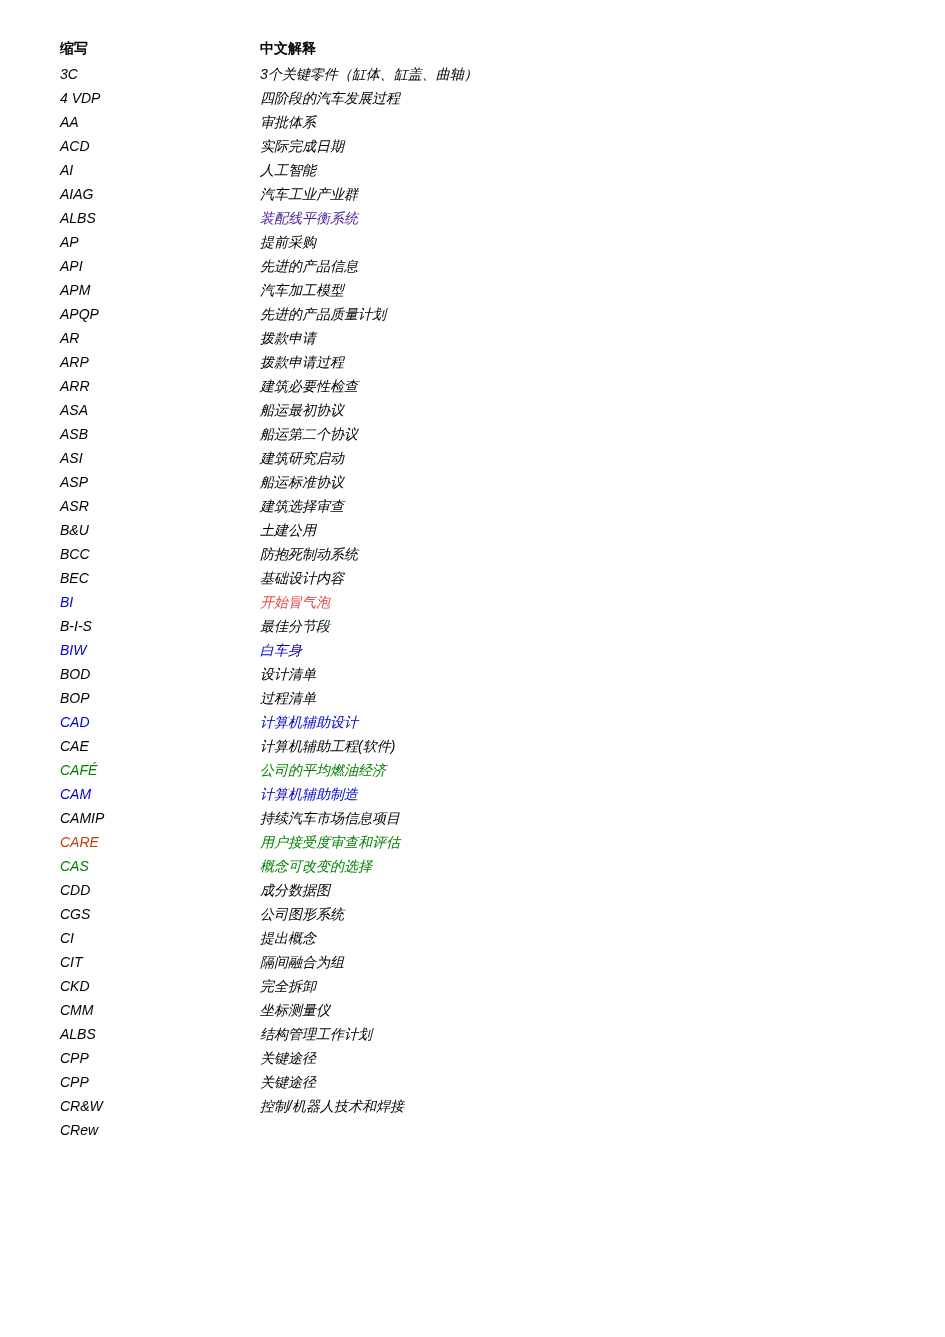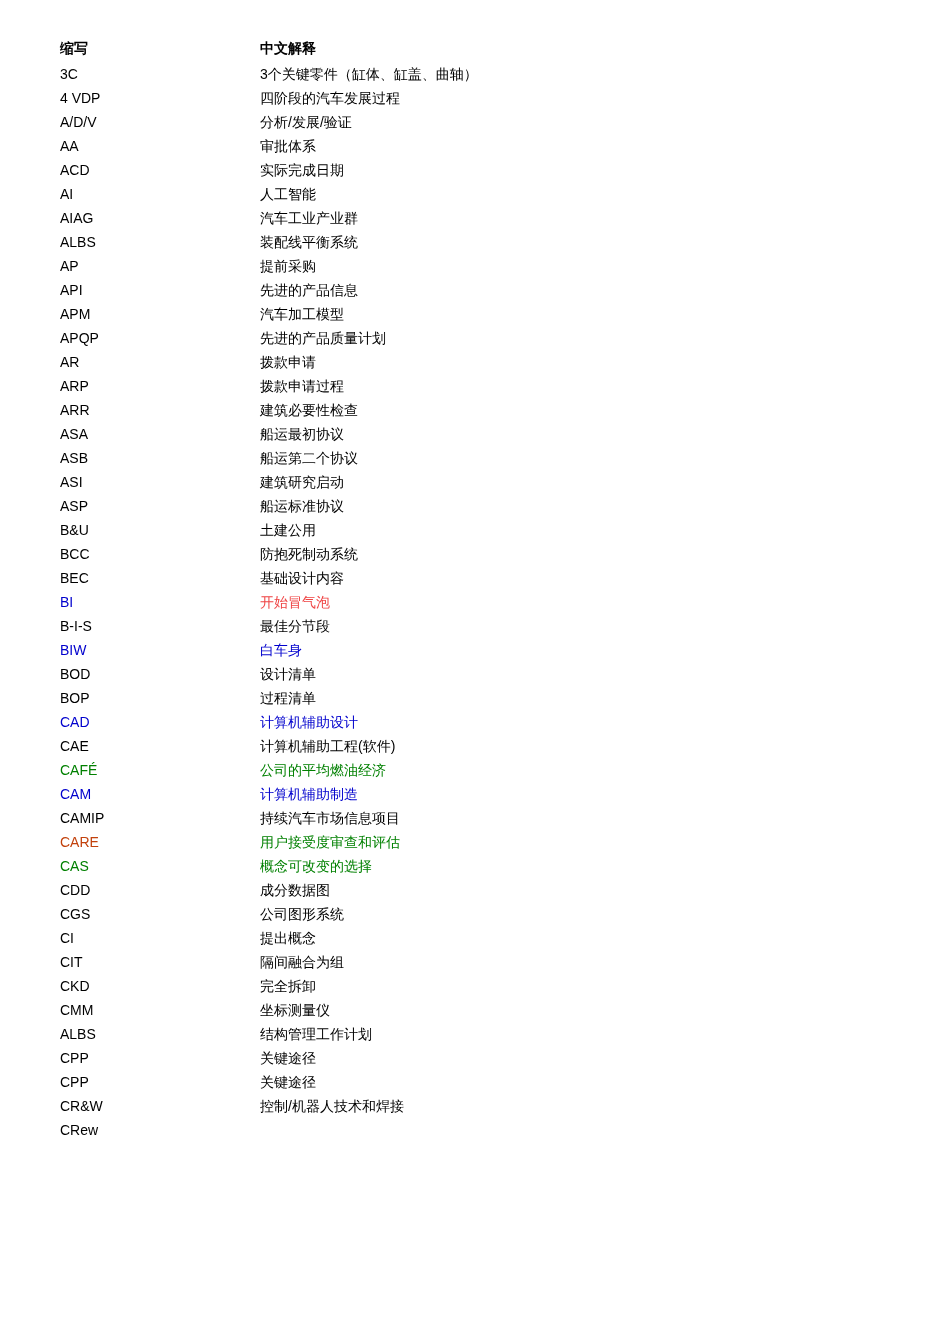--- a/index.html
+++ b/index.html
@@ -32,20 +32,21 @@
     }
     .col-desc {
       flex: 1;
       font-weight: bold;
       color: #000000;
     }
     .data-row {
       display: flex;
       margin-bottom: 3px;
       line-height: 1.5;
+      font-style: italic;
     }
     .abbr-cell {
       width: 200px;
       min-width: 200px;
     }
     .desc-cell {
       flex: 1;
     }
   </style>
 </head>
@@ -59,42 +60,38 @@
   <div id="table-body">
       <div class="data-row">
       <div class="abbr-cell" style="color:#000000">3C</div>
       <div class="desc-cell" style="color:#000000">3个关键零件（缸体、缸盖、曲轴）</div>
     </div>
       <div class="data-row">
       <div class="abbr-cell" style="color:#000000">4 VDP</div>
       <div class="desc-cell" style="color:#000000">四阶段的汽车发展过程</div>
     </div>
       <div class="data-row">
-      <div class="abbr-cell" style="color:#000000">A/D/V</div>
-      <div class="desc-cell" style="color:#000000">分析/发展/验证</div>
-    </div>
-      <div class="data-row">
       <div class="abbr-cell" style="color:#000000">AA</div>
       <div class="desc-cell" style="color:#000000">审批体系</div>
     </div>
       <div class="data-row">
       <div class="abbr-cell" style="color:#000000">ACD</div>
       <div class="desc-cell" style="color:#000000">实际完成日期</div>
     </div>
       <div class="data-row">
       <div class="abbr-cell" style="color:#000000">AI</div>
       <div class="desc-cell" style="color:#000000">人工智能</div>
     </div>
       <div class="data-row">
       <div class="abbr-cell" style="color:#000000">AIAG</div>
       <div class="desc-cell" style="color:#000000">汽车工业产业群</div>
     </div>
       <div class="data-row">
       <div class="abbr-cell" style="color:#000000">ALBS</div>
-      <div class="desc-cell" style="color:#000000">装配线平衡系统</div>
+      <div class="desc-cell" style="color:#4c1d95">装配线平衡系统</div>
     </div>
       <div class="data-row">
       <div class="abbr-cell" style="color:#000000">AP</div>
       <div class="desc-cell" style="color:#000000">提前采购</div>
     </div>
       <div class="data-row">
       <div class="abbr-cell" style="color:#000000">API</div>
       <div class="desc-cell" style="color:#000000">先进的产品信息</div>
     </div>
       <div class="data-row">
@@ -125,20 +122,24 @@
       <div class="abbr-cell" style="color:#000000">ASB</div>
       <div class="desc-cell" style="color:#000000">船运第二个协议</div>
     </div>
       <div class="data-row">
       <div class="abbr-cell" style="color:#000000">ASI</div>
       <div class="desc-cell" style="color:#000000">建筑研究启动</div>
     </div>
       <div class="data-row">
       <div class="abbr-cell" style="color:#000000">ASP</div>
       <div class="desc-cell" style="color:#000000">船运标准协议</div>
+    </div>
+      <div class="data-row">
+      <div class="abbr-cell" style="color:#000000">ASR</div>
+      <div class="desc-cell" style="color:#000000">建筑选择审查</div>
     </div>
       <div class="data-row">
       <div class="abbr-cell" style="color:#000000">B&amp;U</div>
       <div class="desc-cell" style="color:#000000">土建公用</div>
     </div>
       <div class="data-row">
       <div class="abbr-cell" style="color:#000000">BCC</div>
       <div class="desc-cell" style="color:#000000">防抱死制动系统</div>
     </div>
       <div class="data-row">

